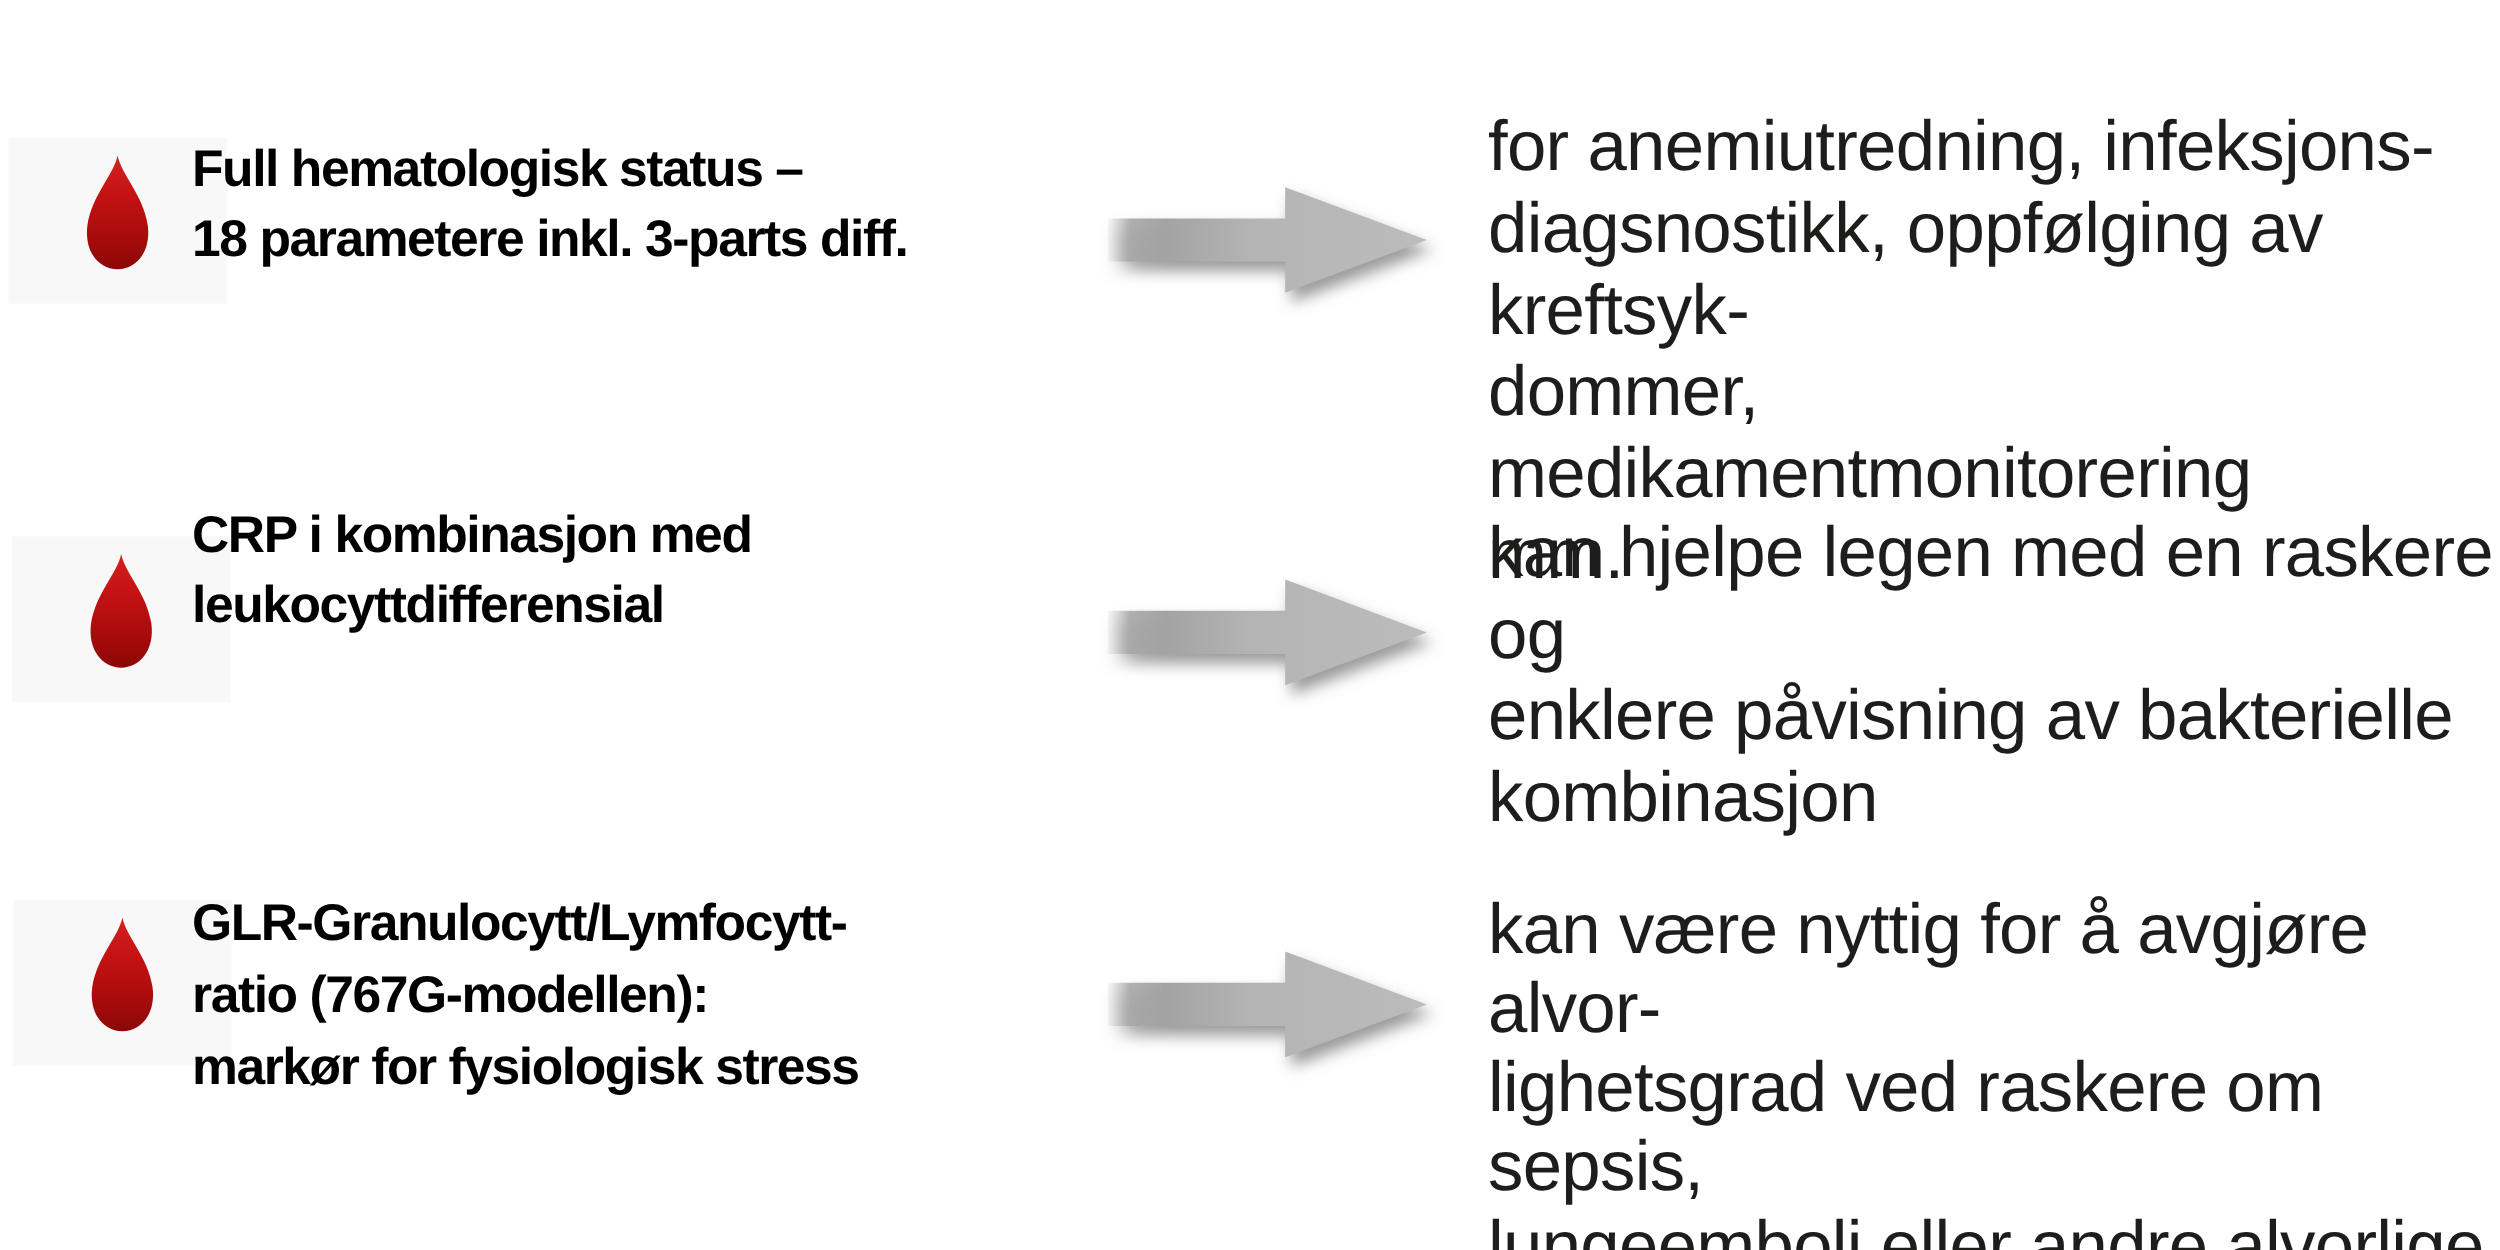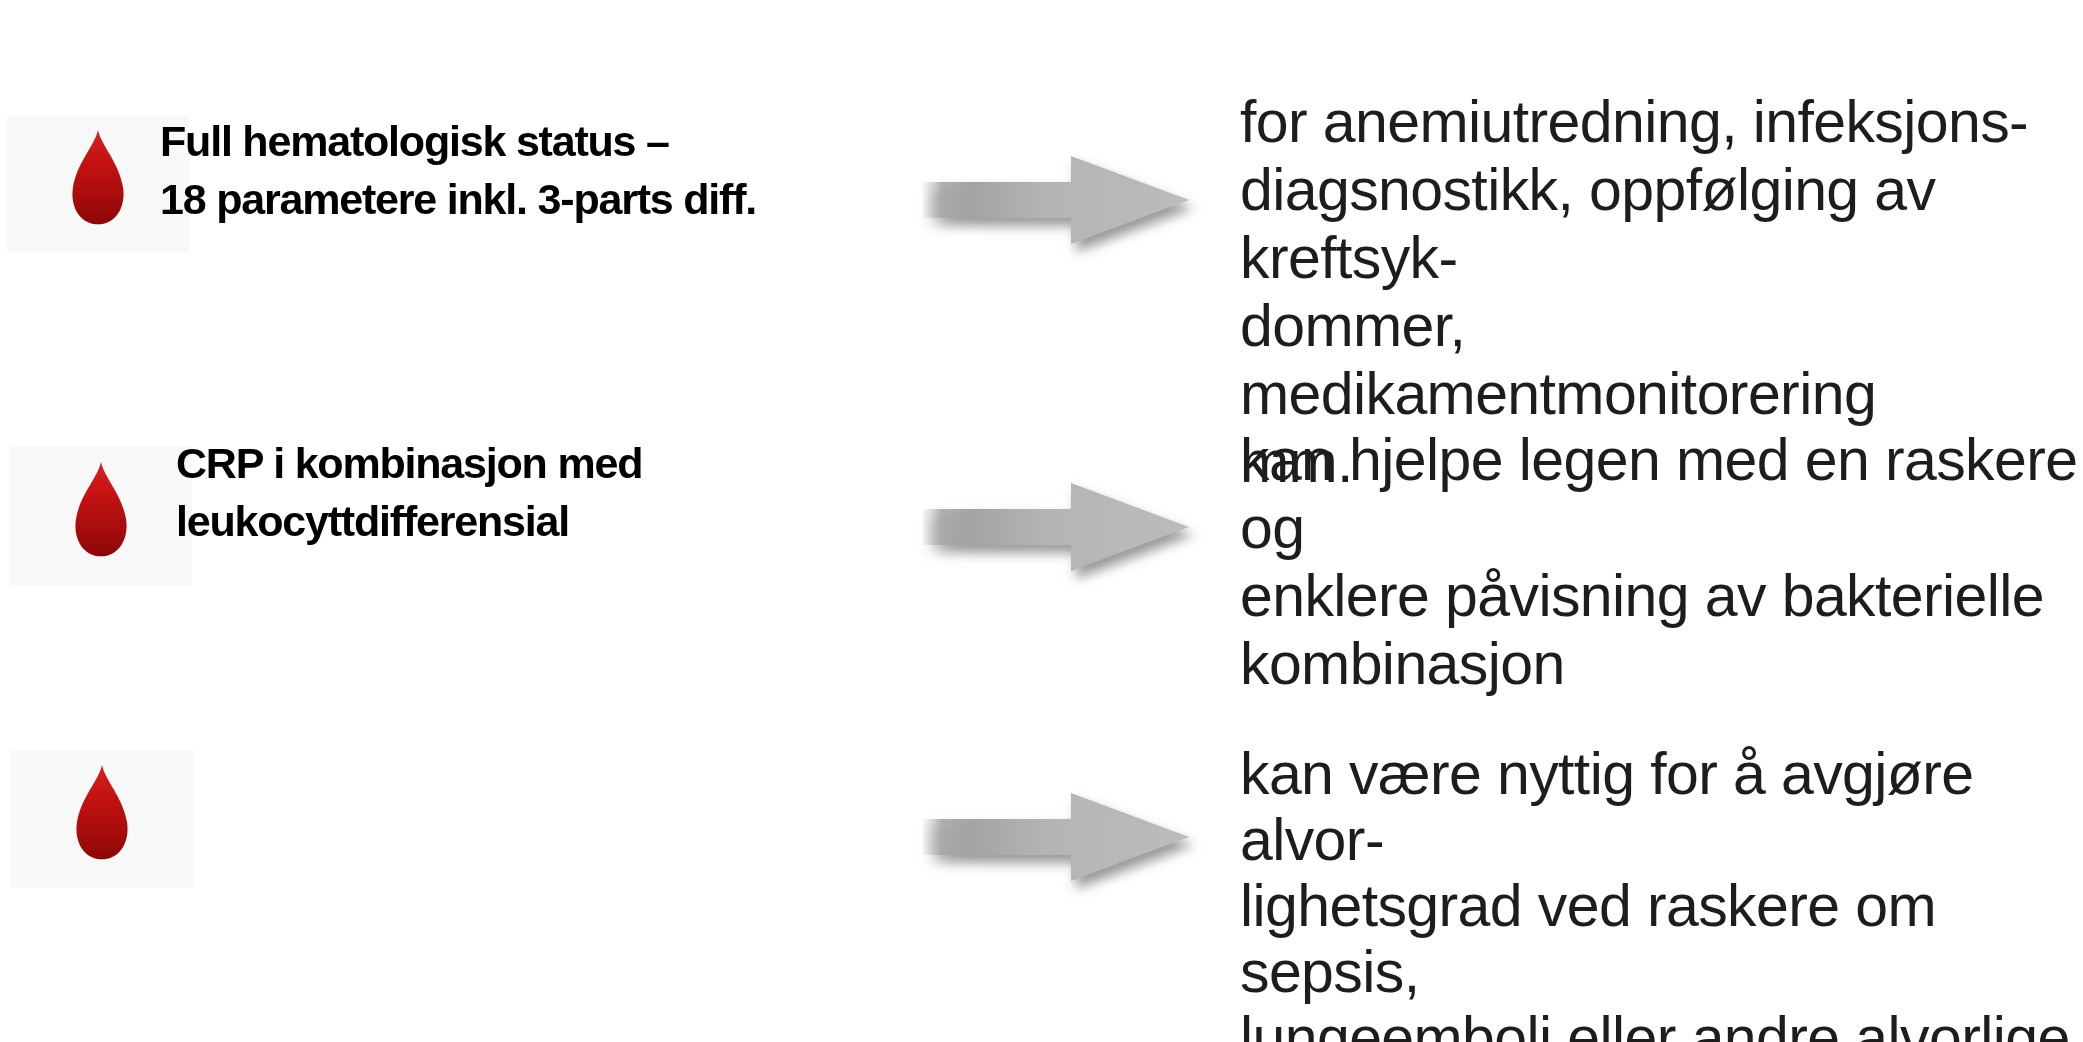--- a/index.html
+++ b/index.html
@@ -87,36 +87,39 @@
   <div class="abs desc" style="top:88px;">for anemiutredning, infeksjons-
 diagsnostikk, oppfølging av kreftsyk-
 dommer, medikamentmonitorering
 mm.</div>
 
   <div class="abs icon-tile" style="left:10px;top:447px;">
     <svg class="drop-svg" viewBox="0 0 60 102">
       <path d="M30 2 C33 18, 52 36, 56 62 C59 85, 46 100, 30 100 C14 100, 1 85, 4 62 C8 36, 27 18, 30 2 Z" fill="url(#dropGrad)"></path>
     </svg>
   </div>
-  <div class="abs term" style="top:434px;margin-left:16px;">CRP i kombinasjon med
+  <div class="abs term" style="top:417px;">CRP i kombinasjon med
 leukocyttdifferensial</div>
   <div class="abs" style="left:923px;top:481px;">
     <svg class="arrow-svg" viewBox="0 0 270 92">
       <polygon points="0,28 148,28 148,2 266,46 148,90 148,64 0,64" fill="url(#arrowGrad)"></polygon>
     </svg>
   </div>
   <div class="abs desc" style="top:426px;">kan hjelpe legen med en raskere og
 enklere påvisning av bakterielle
 kombinasjon</div>
 
   <div class="abs icon-tile" style="left:11px;top:750px;">
     <svg class="drop-svg" viewBox="0 0 60 102">
       <path d="M30 2 C33 18, 52 36, 56 62 C59 85, 46 100, 30 100 C14 100, 1 85, 4 62 C8 36, 27 18, 30 2 Z" fill="url(#dropGrad)"></path>
     </svg>
   </div>
+  <div class="abs term" style="top:739px;line-height:60px;">GLR-Granulocytt/Lymfocytt-
+ratio (767G-modellen):
+markør for fysiologisk stress</div>
   <div class="abs" style="left:923px;top:791px;">
     <svg class="arrow-svg" viewBox="0 0 270 92">
       <polygon points="0,28 148,28 148,2 266,46 148,90 148,64 0,64" fill="url(#arrowGrad)"></polygon>
     </svg>
   </div>
   <div class="abs desc" style="top:741px;line-height:66px;">kan være nyttig for å avgjøre alvor-
 lighetsgrad ved raskere om sepsis,
 lungeemboli eller andre alvorlige
 tilstander der fysiologisk stress øker</div>
 

